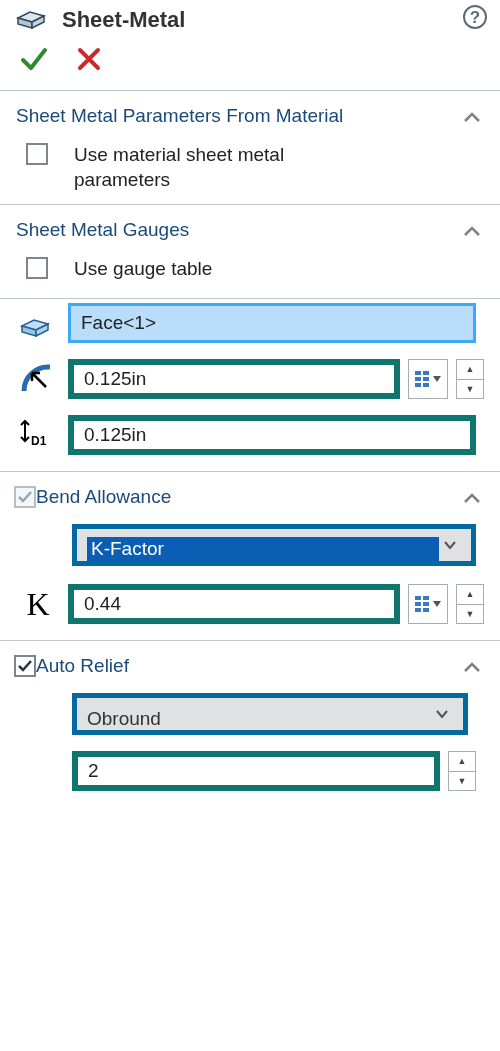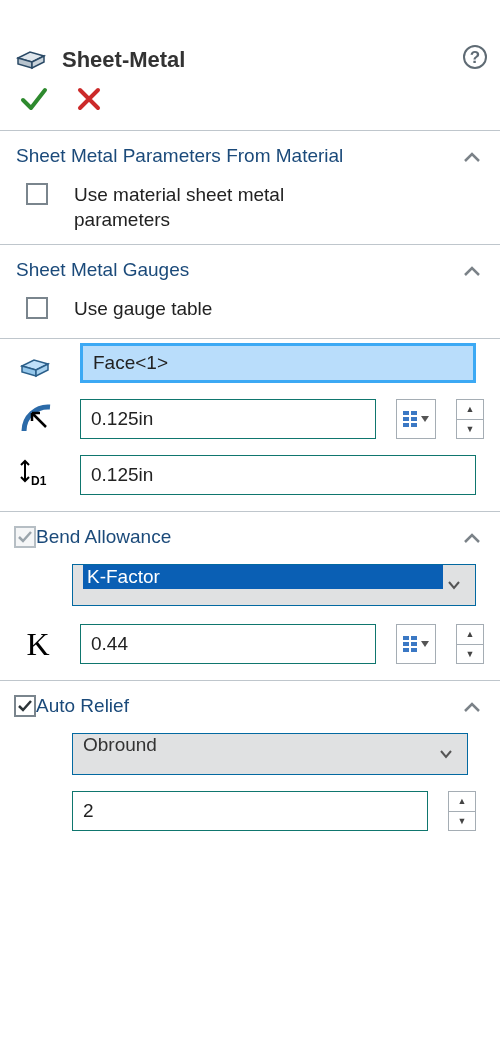--- a/index.html
+++ b/index.html
@@ -10,21 +10,20 @@
     font-size: 17px;
     color: #333;
     background: #fff;
     width: 500px;
   }
   .panel { width: 500px; }
   .header {
     display: flex;
     align-items: center;
     padding: 2px 12px 2px 16px;
-    margin-top: 40px;
   }
   .header .title {
     font-weight: 700;
     font-size: 22px;
     margin-left: 10px;
     flex: 1;
   }
   .action-bar {
     display: flex;
     align-items: center;
@@ -60,48 +59,48 @@
     align-items: center;
     justify-content: center;
     flex-shrink: 0;
   }
   .chk.disabled { border-color: #b6bec4; background: #f5f6f7; }
   .chk svg { display: block; }
   .row {
     display: flex;
     align-items: center;
     padding: 4px 16px;
-    gap: 20px;
+    gap: 8px;
   }
   .row .iconcell {
     width: 44px; height: 40px;
     display: flex; align-items: center; justify-content: center;
     flex-shrink: 0;
   }
   .field {
     height: 40px;
-    border: 1px solid #0f766e;
+    border: 6px solid #0f766e;
     background: #fff;
     display: flex;
     align-items: center;
     padding: 0 10px;
     font-size: 19px;
     color: #222;
     flex: 1;
   }
   .field.selected {
     background: #b9ddfb;
     border: 3px solid #3ca9f4;
   }
   .dropdown {
     height: 42px;
-    border: 1px solid #0369a1;
+    border: 5px solid #0369a1;
     background: #e0e1e2;
     display: flex;
-    align-items: flex-start;
+    align-items: flex-end;
     padding: 0 10px;
     font-size: 19px;
     flex: 1;
   }
   .dropdown .dd-text { flex: 1; }
   .dropdown .dd-text.highlight {
     background: #0a5fb4;
     color: #fff;
     padding: 1px 4px;
     display: inline-block;

